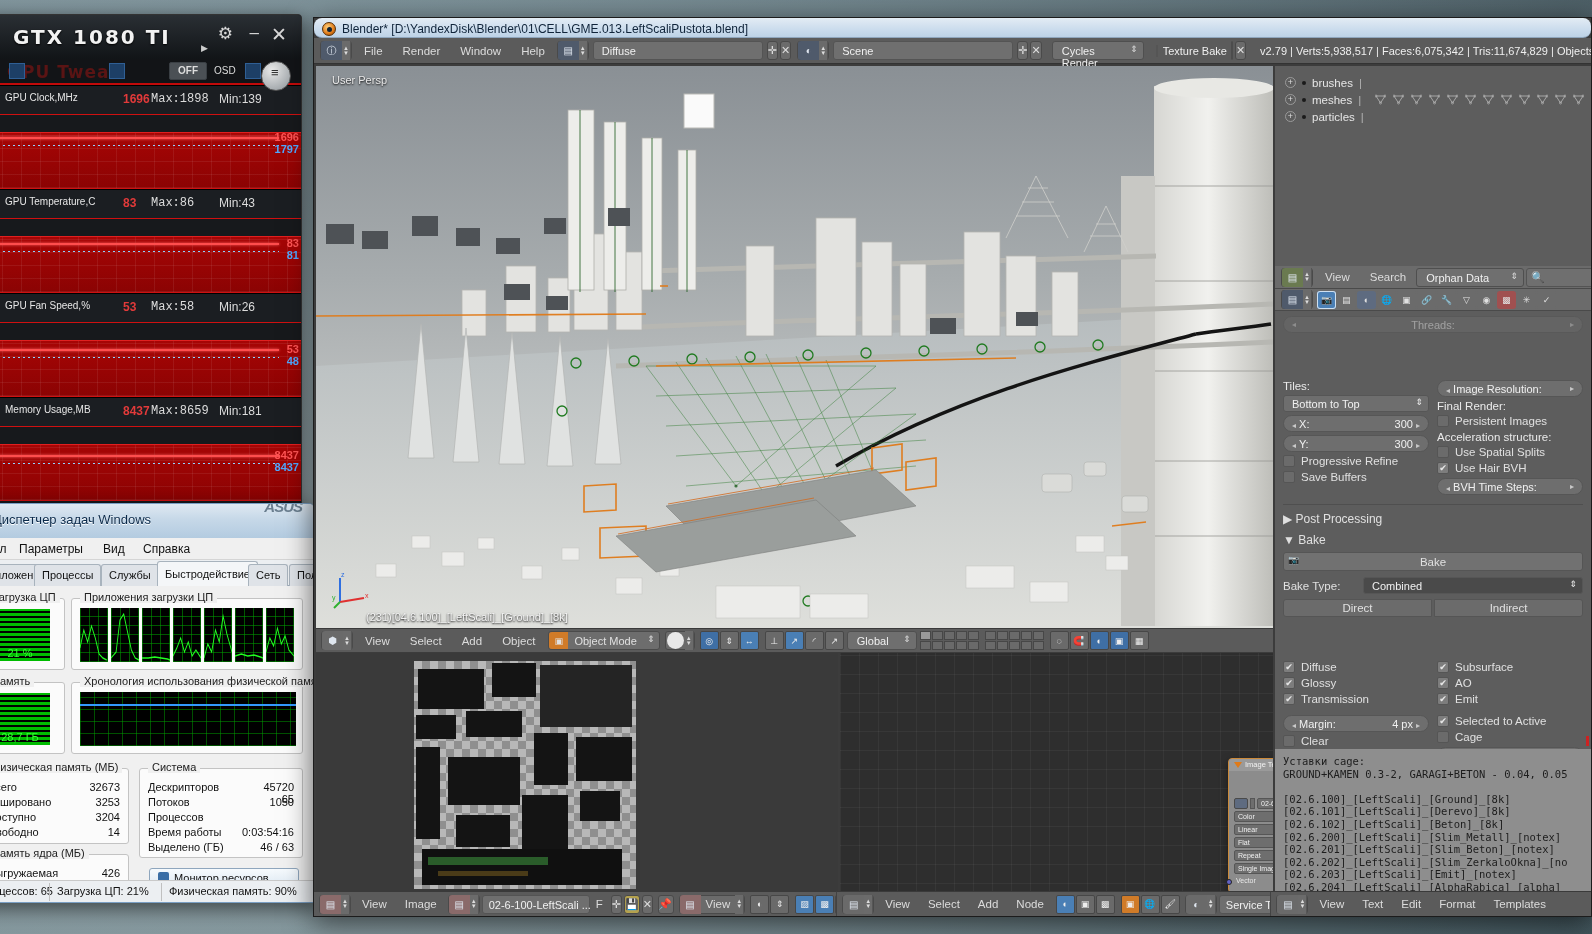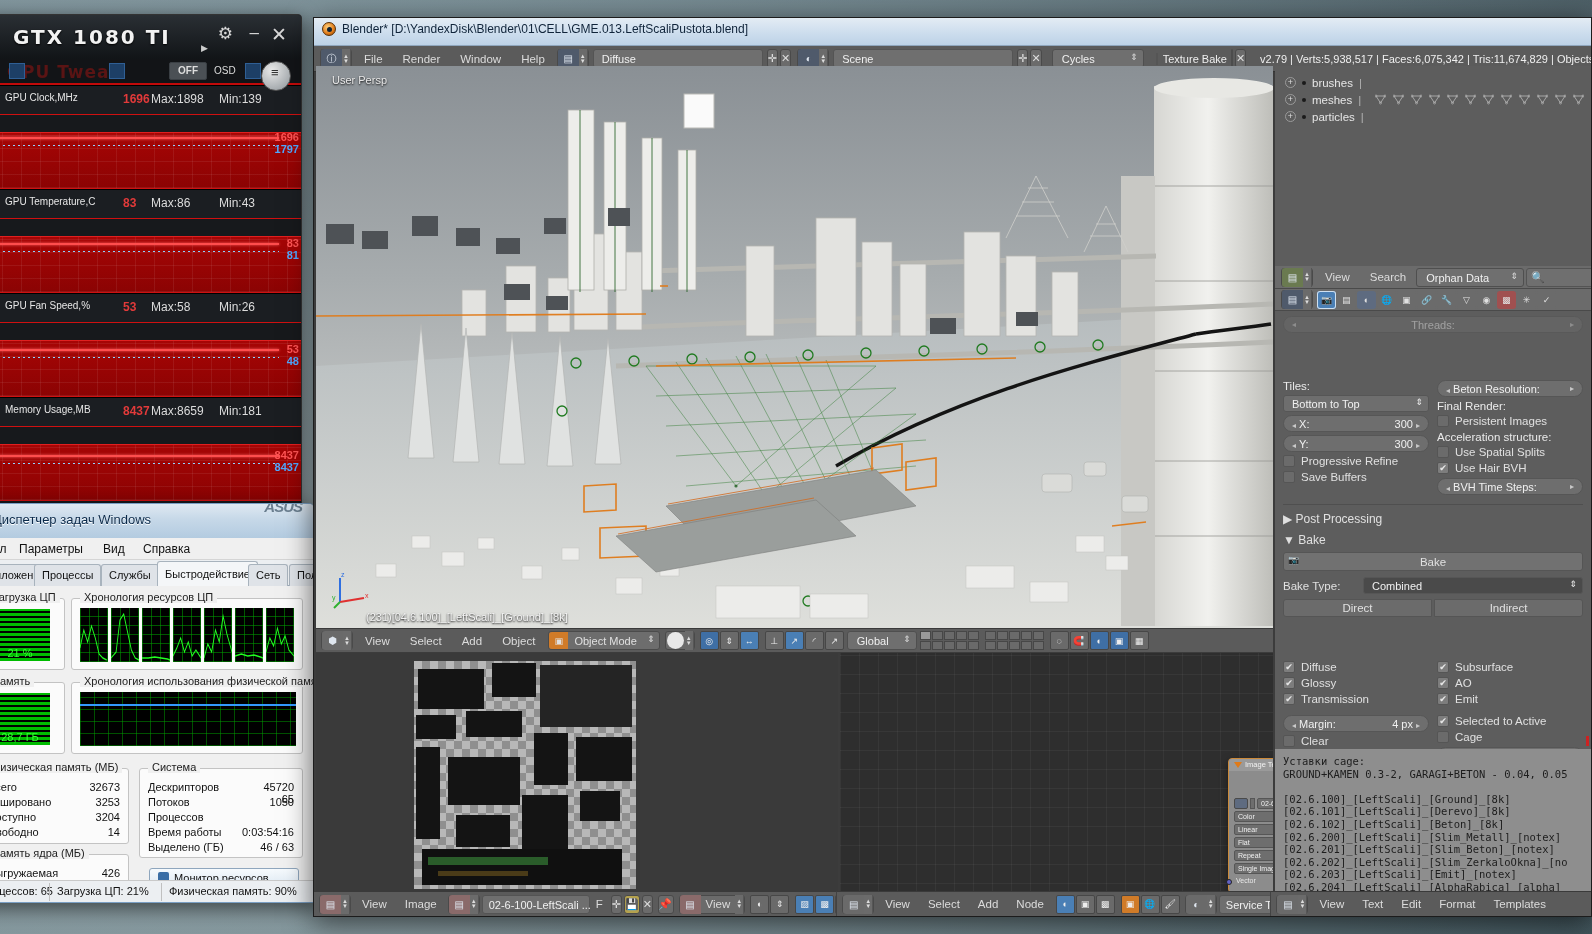--- a/index.html
+++ b/index.html
@@ -38,21 +38,21 @@
     border:1px solid #2f5f95; }
   .gt-knob{ position:absolute; right:10px; top:46px; width:30px; height:30px;
     border-radius:50%; background:radial-gradient(circle at 35% 30%,#e9e9e9,#8d9499);
     border:1px solid #555; z-index:4;}
   .gt-knob:after{content:"≡"; position:absolute; left:9px; top:3px; color:#333; font-size:13px;}
 
   .gt-sec{ border-top:1px solid #000; }
   .gt-sechdr{ height:28px; position:relative; background:#1b1e22; }
   .gt-lbl{ position:absolute; left:22px; top:6px; font-size:10px; color:#e6e6e6; }
   .gt-cur{ position:absolute; left:140px; top:6px; font-size:12px; color:#e23a3a; font-weight:bold;}
-  .gt-max{ position:absolute; left:168px; top:6px; font-size:12px; color:#dcdcdc; }
+  .gt-max{ position:absolute; left:168px; top:6px; font-size:12px; color:#dcdcdc;font-family:Liberation Mono, monospace; }
   .gt-min2{ position:absolute; left:236px; top:6px; font-size:12px; color:#dcdcdc; }
   .gt-graph{ position:relative; height:75px;
     background:
       repeating-linear-gradient(90deg, rgba(255,255,255,.07) 0 1px, transparent 1px 19px),
       repeating-linear-gradient(0deg, rgba(255,255,255,.07) 0 1px, transparent 1px 13px),
       linear-gradient(180deg,#b00606,#8b0303);
     border-top:1px solid #d01010; border-bottom:1px solid #d01010; }
   .gt-graph .fillpad{ position:absolute; left:0; right:0; top:0; height:18px; background:#17191c;
      border-bottom:1px solid #e02020; }
   .gt-graph .line{ position:absolute; left:0; right:22px; height:2px; background:#ff4d4d;
@@ -106,23 +106,23 @@
     background:linear-gradient(180deg,#f6fafd,#dce8f3); padding:3px 8px; color:#111; }
   .tm-status{ position:absolute; left:0; right:0; bottom:0; height:22px;
     background:#eceff2; border-top:1px solid #c9c9c9; }
   .tm-status span{ position:absolute; top:4px; font-size:11px; color:#111; }
   .tm-status i{ position:absolute; top:2px; width:1px; height:18px; background:#c0c0c0; }
 
   
   #blender{ position:absolute; left:313px; top:17px; width:1279px; height:900px;
     background:#3c3c3c; border:1px solid #1c1c1c; overflow:hidden;
     box-shadow:0 6px 26px rgba(0,0,0,.6); color:#e0e0e0; }
-  .bl-title{ height:28px; position:relative;
+  .bl-title{ height:20px; position:relative;
     background:linear-gradient(180deg,#e3ecf4,#cbdced 60%,#bdd2e6);
-    border-bottom:1px solid #8fa6bd; }
+    border-bottom:1px solid #8fa6bd;border-radius:8px; }
   .bl-title .t{ position:absolute; left:28px; top:4px; font-size:12px; color:#10243a; }
   .bl-ico{ position:absolute; left:8px; top:4px; width:14px; height:14px; border-radius:50%;
     background:radial-gradient(circle at 40% 35%, #ffd27f, #e07a18 60%, #7a3c05);
     border:1px solid #5a3005; }
   .bl-ico:after{content:""; position:absolute; left:4px; top:4px; width:5px; height:5px;
     border-radius:50%; background:#123;}
 
   .bl-topbar{ height:26px; background:#5b5b5b; border-bottom:1px solid #333;
     display:flex; align-items:center; gap:0; padding:0 4px; position:relative; }
   .bmenu{ padding:3px 10px; font-size:11.5px; color:#dcdcdc; }
@@ -375,21 +375,21 @@
   <div class="tm-body">
 
     <div class="gbox" style="left:8px; top:12px; width:86px; height:72px;">
       <div class="glegend">Загрузка ЦП</div>
       <div class="meter" style="left:10px; top:10px; width:60px; height:52px;">
         <div class="meterlbl">21 %</div>
       </div>
     </div>
 
     <div class="gbox" style="left:100px; top:12px; width:232px; height:72px;">
-      <div class="glegend">Хронология ресурсов ЦП</div>
+      <div class="glegend">Приложения загрузки ЦП</div>
       <div class="cpuhist" style="left:8px; top:9px; right:8px; height:54px;" id="cpuhist">
           <div class="cpucell">
             <svg viewBox="0 0 44 54" preserveAspectRatio="none" style="width:100%;height:100%">
               <path d="M0,40 L6,22 L12,34 L18,18 L24,30 L30,46 L36,50 L42,52" stroke="#2f2" stroke-width="1.4" fill="none"></path>
             </svg>
           </div>
           <div class="cpucell">
             <svg viewBox="0 0 44 54" preserveAspectRatio="none" style="width:100%;height:100%">
               <path d="M0,50 L8,44 L14,12 L20,6 L26,24 L32,42 L38,50 L44,52" stroke="#2f2" stroke-width="1.4" fill="none"></path>
             </svg>
@@ -1036,21 +1036,21 @@
               <span class="cbox"></span>
               <span>Progressive Refine</span>
             </div>
             <div class="pcheck">
               <span class="cbox"></span>
               <span>Save Buffers</span>
             </div>
           </div>
           <div class="col">
             <div class="pfield" style="margin-top:2px">
-              <span><span class="ar">◂</span> <span>Beton Resolution:</span></span>
+              <span><span class="ar">◂</span> <span>Image Resolution:</span></span>
               <span class="ar">▸</span>
             </div>
             <div class="plabel">Final Render:</div>
             <div class="pcheck">
               <span class="cbox"></span>
               <span>Persistent Images</span>
             </div>
             <div class="plabel">Acceleration structure:</div>
             <div class="pcheck">
               <span class="cbox"></span>

